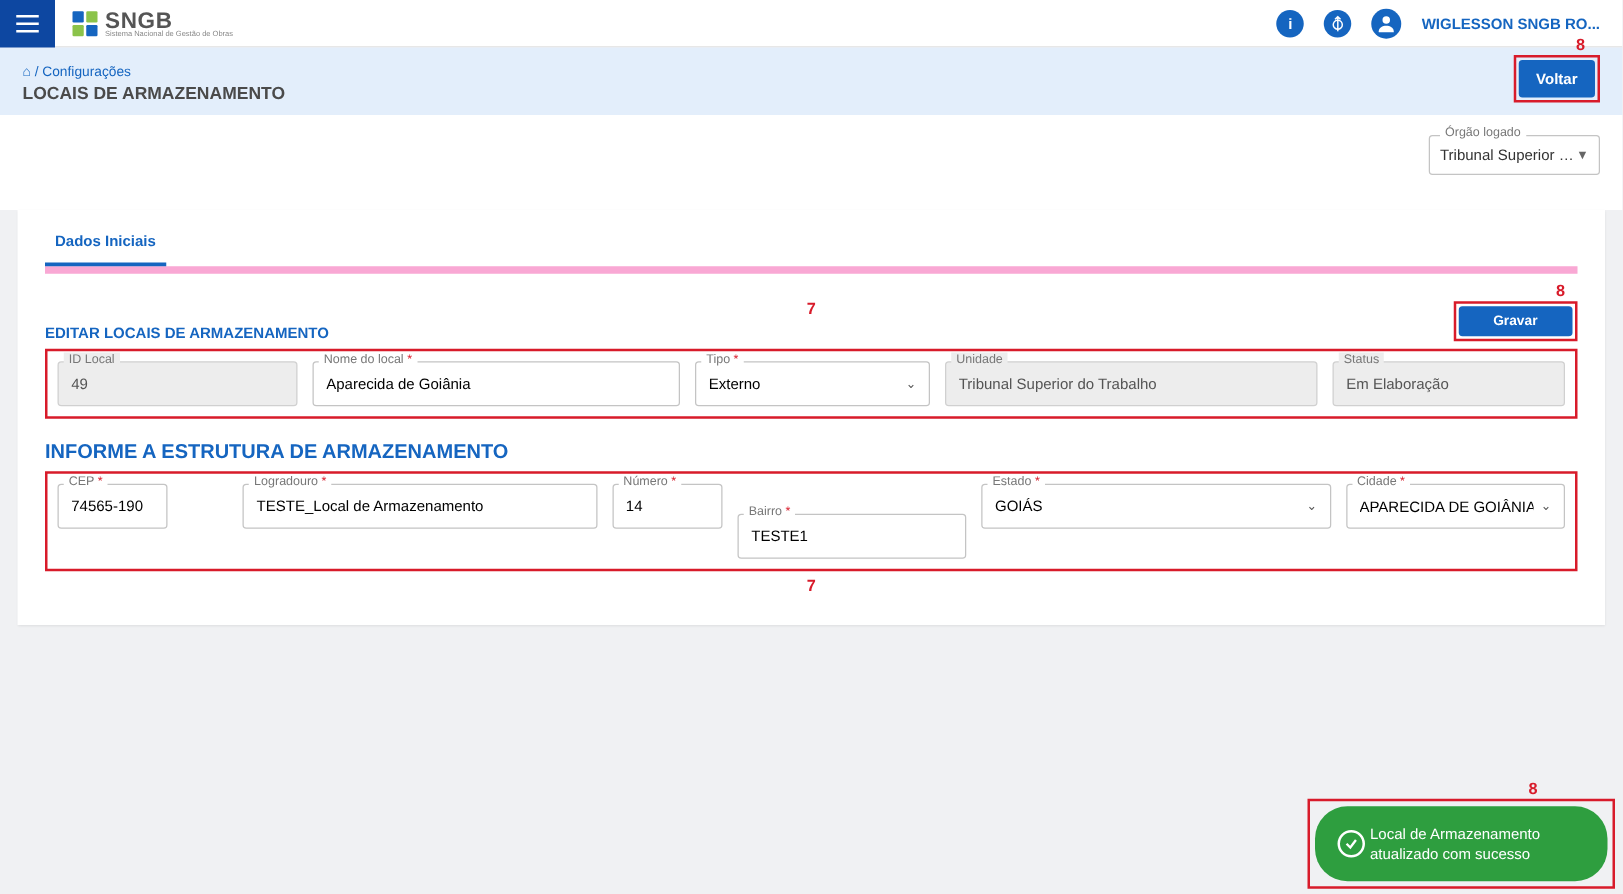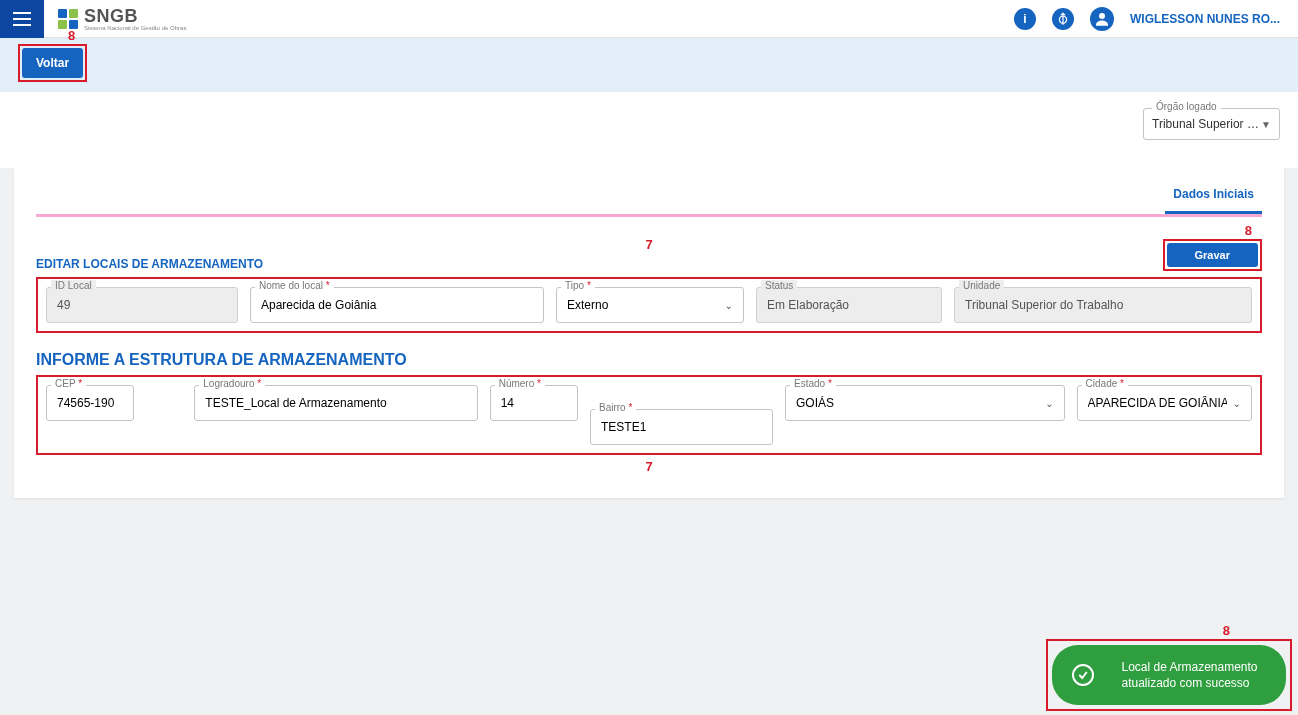--- a/index.html
+++ b/index.html
@@ -29,41 +29,41 @@
   .header-left { flex:1; }
   .voltar-box { border:2px solid #d81b2a; padding:2px; position:relative; }
   .voltar-btn { background:#1565c0; color:#fff; border:none; padding:8px 14px; font-size:12px; font-weight:700; border-radius:3px; cursor:pointer; }
   .anno-8a { position:absolute; top:-18px; right:10px; font-size:13px; font-weight:700; color:#d81b2a; }
   .orgao-row { background:#fff; padding:16px 18px 4px; display:flex; justify-content:flex-end; }
   .orgao-fieldset { position:relative; border:1px solid #c4c4c4; border-radius:3px; width:137px; height:32px; display:flex; align-items:center; padding:0 8px; cursor:pointer; }
   .orgao-fieldset .legend { position:absolute; top:-8px; left:8px; font-size:10px; background:#fff; padding:0 4px; color:#777; }
   .orgao-fieldset .value { font-size:12px; color:#333; flex:1; white-space:nowrap; overflow:hidden; text-overflow:ellipsis; }
   .orgao-fieldset .caret { font-size:10px; color:#666; }
   .content { background:#fff; margin:0 14px 14px 14px; padding:16px 22px 24px 22px; box-shadow:0 1px 2px rgba(0,0,0,0.08); }
-  .tabs { border-bottom:3px solid #f9a8d4; margin-bottom:22px;text-align:right; }
+  .tabs { border-bottom:6px solid #f9a8d4; margin-bottom:22px; }
   .tab { display:inline-block; font-size:12px; font-weight:700; color:#1565c0; padding:0 8px 10px 8px; border-bottom:3px solid #1565c0; cursor:pointer; }
   .section-head { display:flex; align-items:flex-end; margin-bottom:6px; position:relative; }
   .section-title { font-size:12px; font-weight:700; color:#1565c0; flex:1; }
   .anno-7 { font-size:13px; font-weight:700; color:#d81b2a; margin-left:auto; margin-right:auto; position:absolute; left:50%; top:-2px; transform:translateX(-50%); }
   .gravar-box { border:2px solid #d81b2a; padding:2px; position:relative; margin-left:auto; }
   .gravar-btn { background:#1565c0; color:#fff; border:none; padding:6px 28px; font-size:11px; font-weight:700; border-radius:3px; cursor:pointer; }
   .anno-8b { position:absolute; top:-18px; right:8px; font-size:13px; font-weight:700; color:#d81b2a; }
   .row-box { border:2px solid #d81b2a; padding:8px; display:flex; gap:12px; margin-bottom:18px; position:relative; }
   .row-box.second { margin-bottom:4px; }
   .field { position:relative; border:1px solid #c4c4c4; border-radius:3px; height:36px; display:flex; align-items:center; padding:0 10px; }
   .field.disabled { background:#ededed; border-color:#d0d0d0; }
   .field .legend { position:absolute; top:-8px; left:4px; font-size:10px; background:#fff; padding:0 4px; color:#777; }
   .field.disabled .legend { background:#ededed; }
   .field .req { color:#d81b2a; }
   .field input, .field select { border:none; outline:none; width:100%; font-size:12px; background:transparent; font-family:inherit; }
   .field .caret-down { font-size:10px; color:#555; margin-left:6px; pointer-events:none; }
   .section2-title { font-size:16px; font-weight:700; color:#1565c0; margin-bottom:6px; margin-top:6px; }
   .anno-7b { font-size:13px; font-weight:700; color:#d81b2a; text-align:center; margin-top:4px; }
   .toast-box { position:absolute; right:6px; bottom:4px; border:2px solid #d81b2a; padding:4px; }
-  .toast { background:#2e9e3f; color:#fff; border-radius:26px; padding:14px 26px 14px 18px; display:flex; align-items:center; gap:27px; width:234px;justify-content:center; }
+  .toast { background:#2e9e3f; color:#fff; border-radius:26px; padding:14px 26px 14px 18px; display:flex; align-items:center; gap:4px; width:234px; }
   .toast .check { width:22px; height:22px; border:2px solid #fff; border-radius:50%; display:flex; align-items:center; justify-content:center; flex-shrink:0; }
   .toast .check svg { width:12px; height:12px; stroke:#fff; stroke-width:2.5; fill:none; }
   .toast .msg { font-size:12px; line-height:1.35; }
   .anno-8c { position:absolute; top:-18px; right:60px; font-size:13px; font-weight:700; color:#d81b2a; }
   .f-id{width:192px;} .f-nome{width:294px;} .f-tipo{width:188px;} .f-uni{width:298px;} .f-stat{width:186px;}
   .f-cep{width:92px;} .f-log{width:298px;margin-left:48px;} .f-num{width:92px;} .f-bai{width:192px;margin-top:24px;} .f-est{width:294px;} .f-cid{width:184px;}
   .spacer-top { height:24px; background:#fff;}
 </style>
 </head>
 <body>
@@ -91,25 +91,31 @@
   <div class="top-spacer"></div>
   <div class="top-icons">
     <div class="circ-icon">i</div>
     <div class="circ-icon" style="font-size:13px;">⦽</div>
     <div class="user-icon">
       <svg viewBox="0 0 24 24">
           <circle cx="12" cy="8" r="4"></circle>
           <path d="M4 20c0-4 4-6 8-6s8 2 8 6v1H4z"></path>
         </svg>
     </div>
-    <span class="user-name">WIGLESSON NUNES RO...</span>
+    <span class="user-name">WIGLESSON SNGB RO...</span>
   </div>
 </div>
 
 <div class="header-band">
+  <div class="header-left">
+    <div class="breadcrumb">
+      <a><span>⌂</span></a><span> / </span><a>Configurações</a>
+    </div>
+    <div class="page-title">LOCAIS DE ARMAZENAMENTO</div>
+  </div>
   <div class="voltar-box">
     <span class="anno-8a">8</span>
     <button class="voltar-btn">Voltar</button>
   </div>
 </div>
 
 <div class="orgao-row">
   <div class="orgao-fieldset">
     <span class="legend">Órgão logado</span>
     <span class="value">Tribunal Superior do Tra...</span>
@@ -139,27 +145,27 @@
     </div>
     <div class="field f-nome">
       <span class="legend"><span>Nome do local</span> <span class="req">*</span></span>
       <input value="Aparecida de Goiânia" style="">
     </div>
     <div class="field f-tipo">
       <span class="legend"><span>Tipo</span> <span class="req">*</span></span>
       <input readonly="" value="Externo" style="">
       <span class="caret-down">⌄</span>
     </div>
+    <div class="field disabled f-uni">
+      <span class="legend">Unidade</span>
+      <input disabled="" value="Tribunal Superior do Trabalho" style="">
+    </div>
     <div class="field disabled f-stat">
       <span class="legend">Status</span>
       <input disabled="" value="Em Elaboração" style="">
-    </div>
-    <div class="field disabled f-uni">
-      <span class="legend">Unidade</span>
-      <input disabled="" value="Tribunal Superior do Trabalho" style="">
     </div>
   </div>
 
   <div class="section2-title">INFORME A ESTRUTURA DE ARMAZENAMENTO</div>
 
   <div class="row-box second">
     <div class="field f-cep">
       <span class="legend"><span>CEP</span> <span class="req">*</span></span>
       <input value="74565-190" style="">
     </div>

